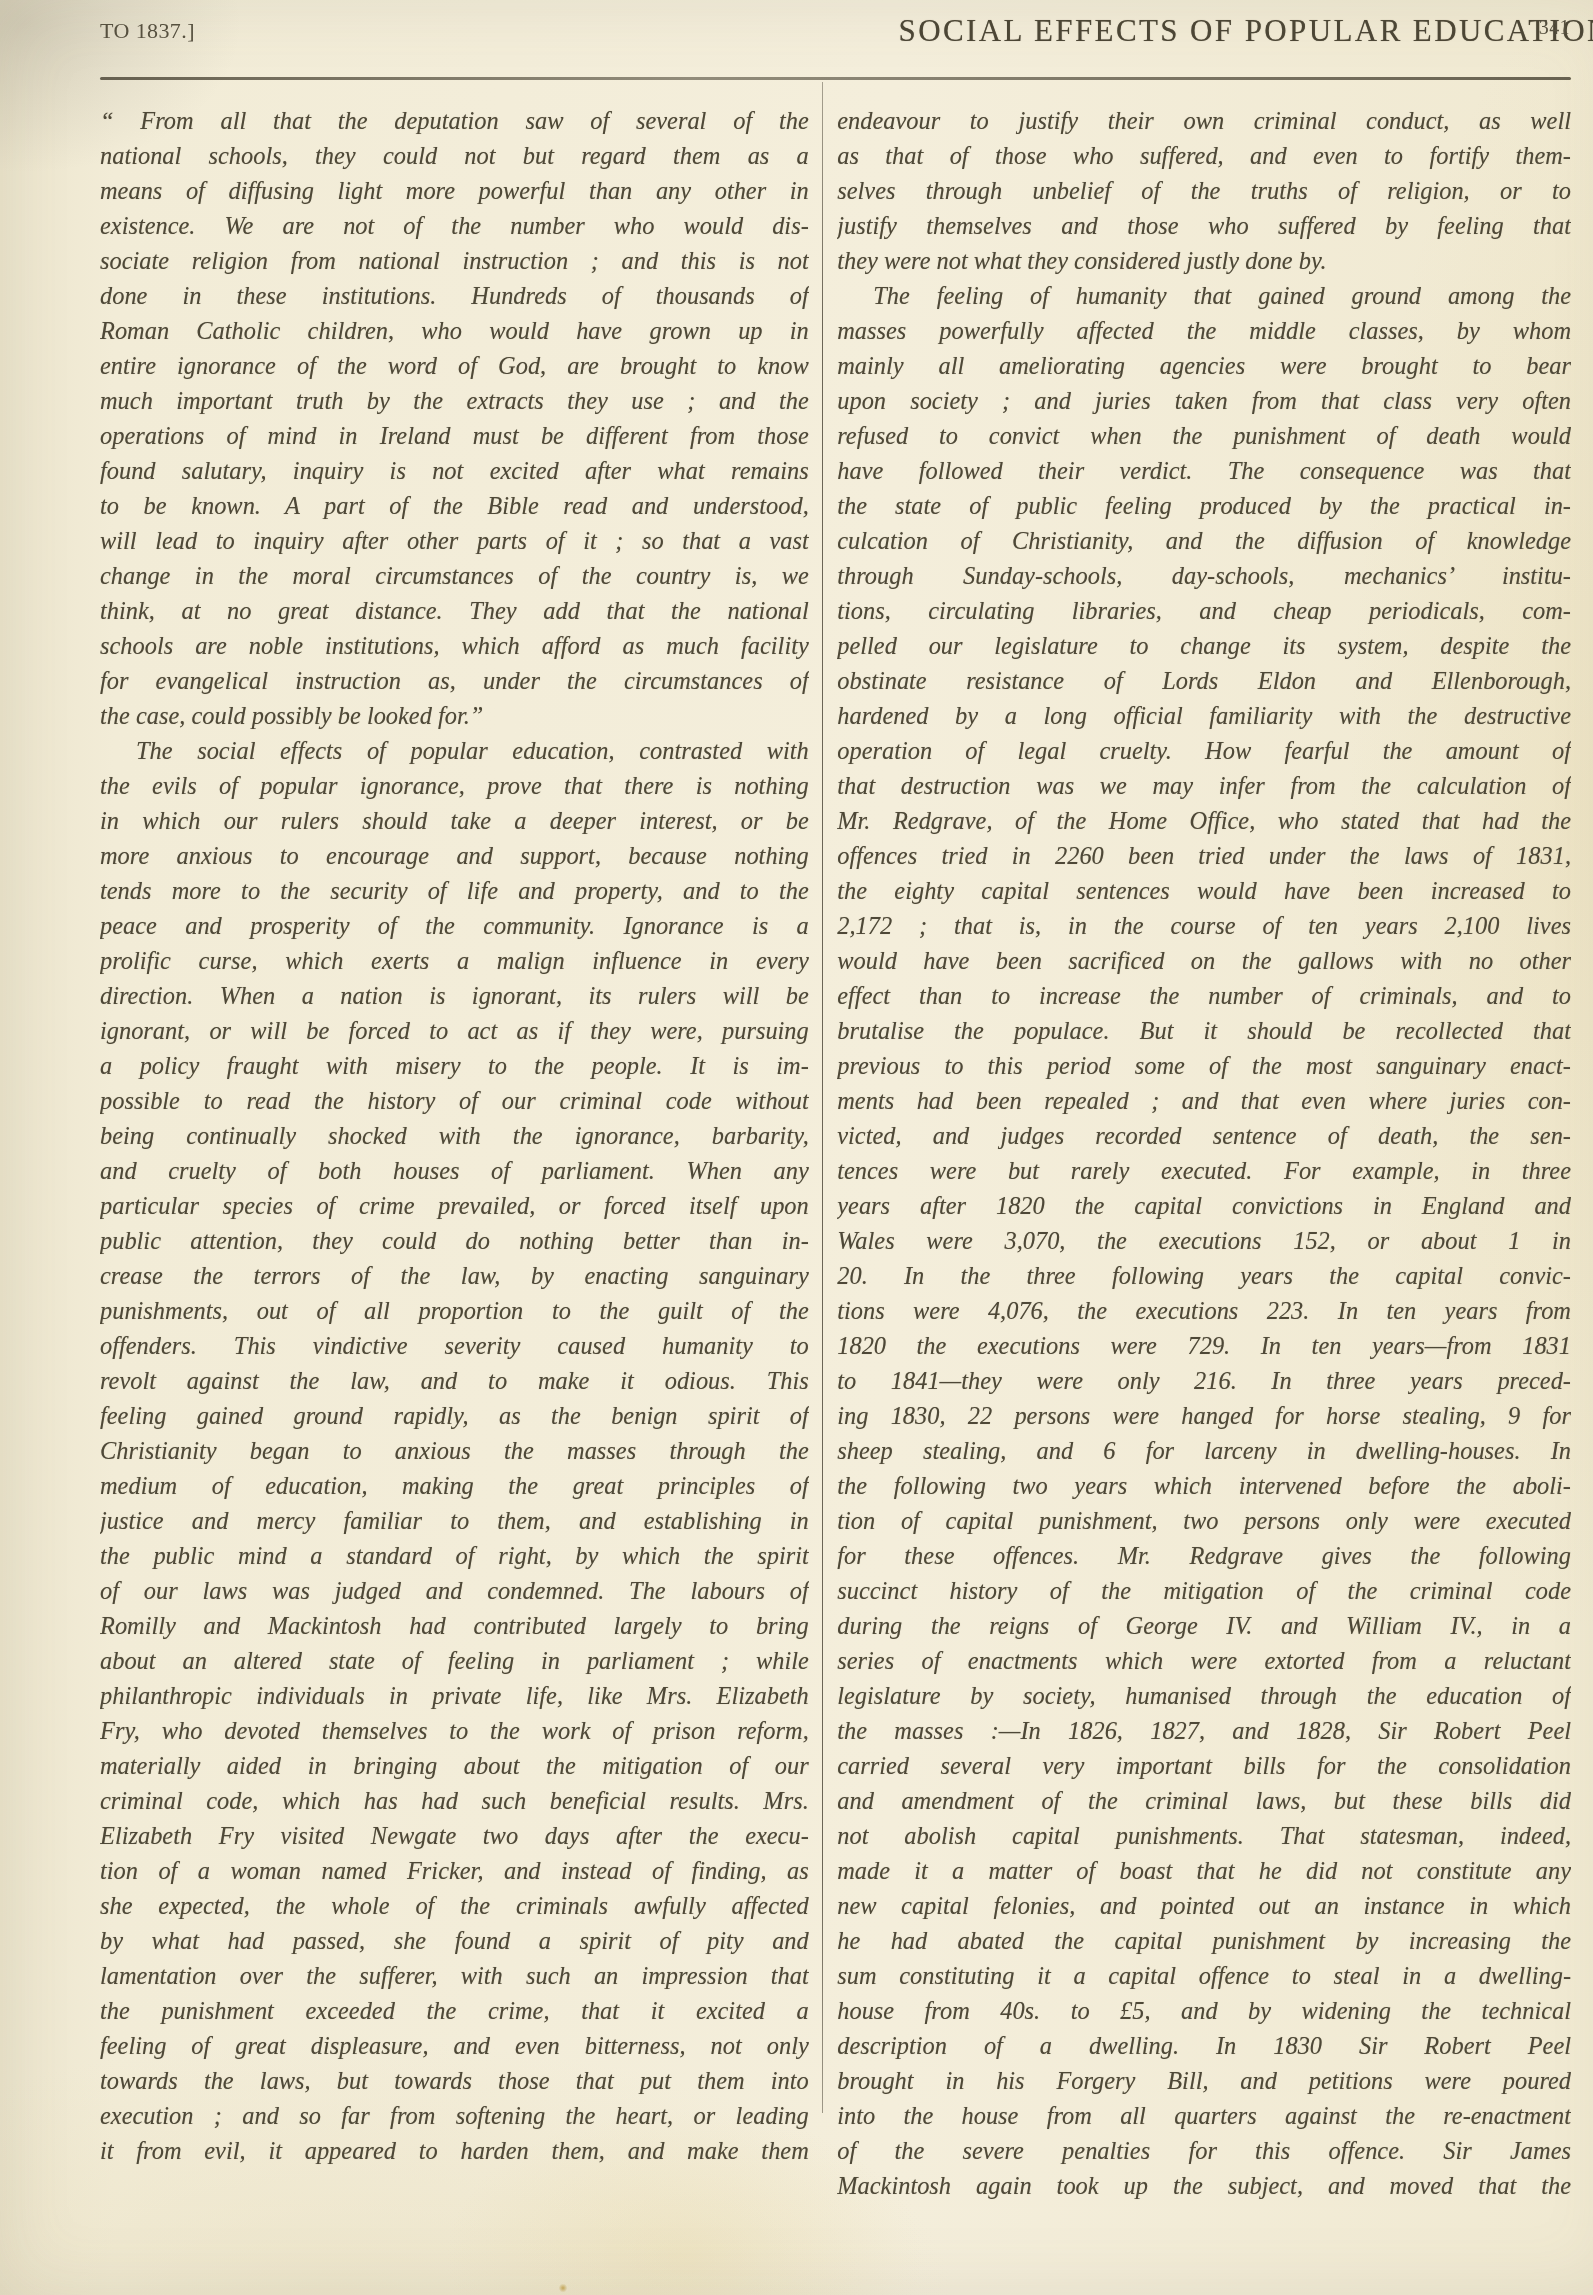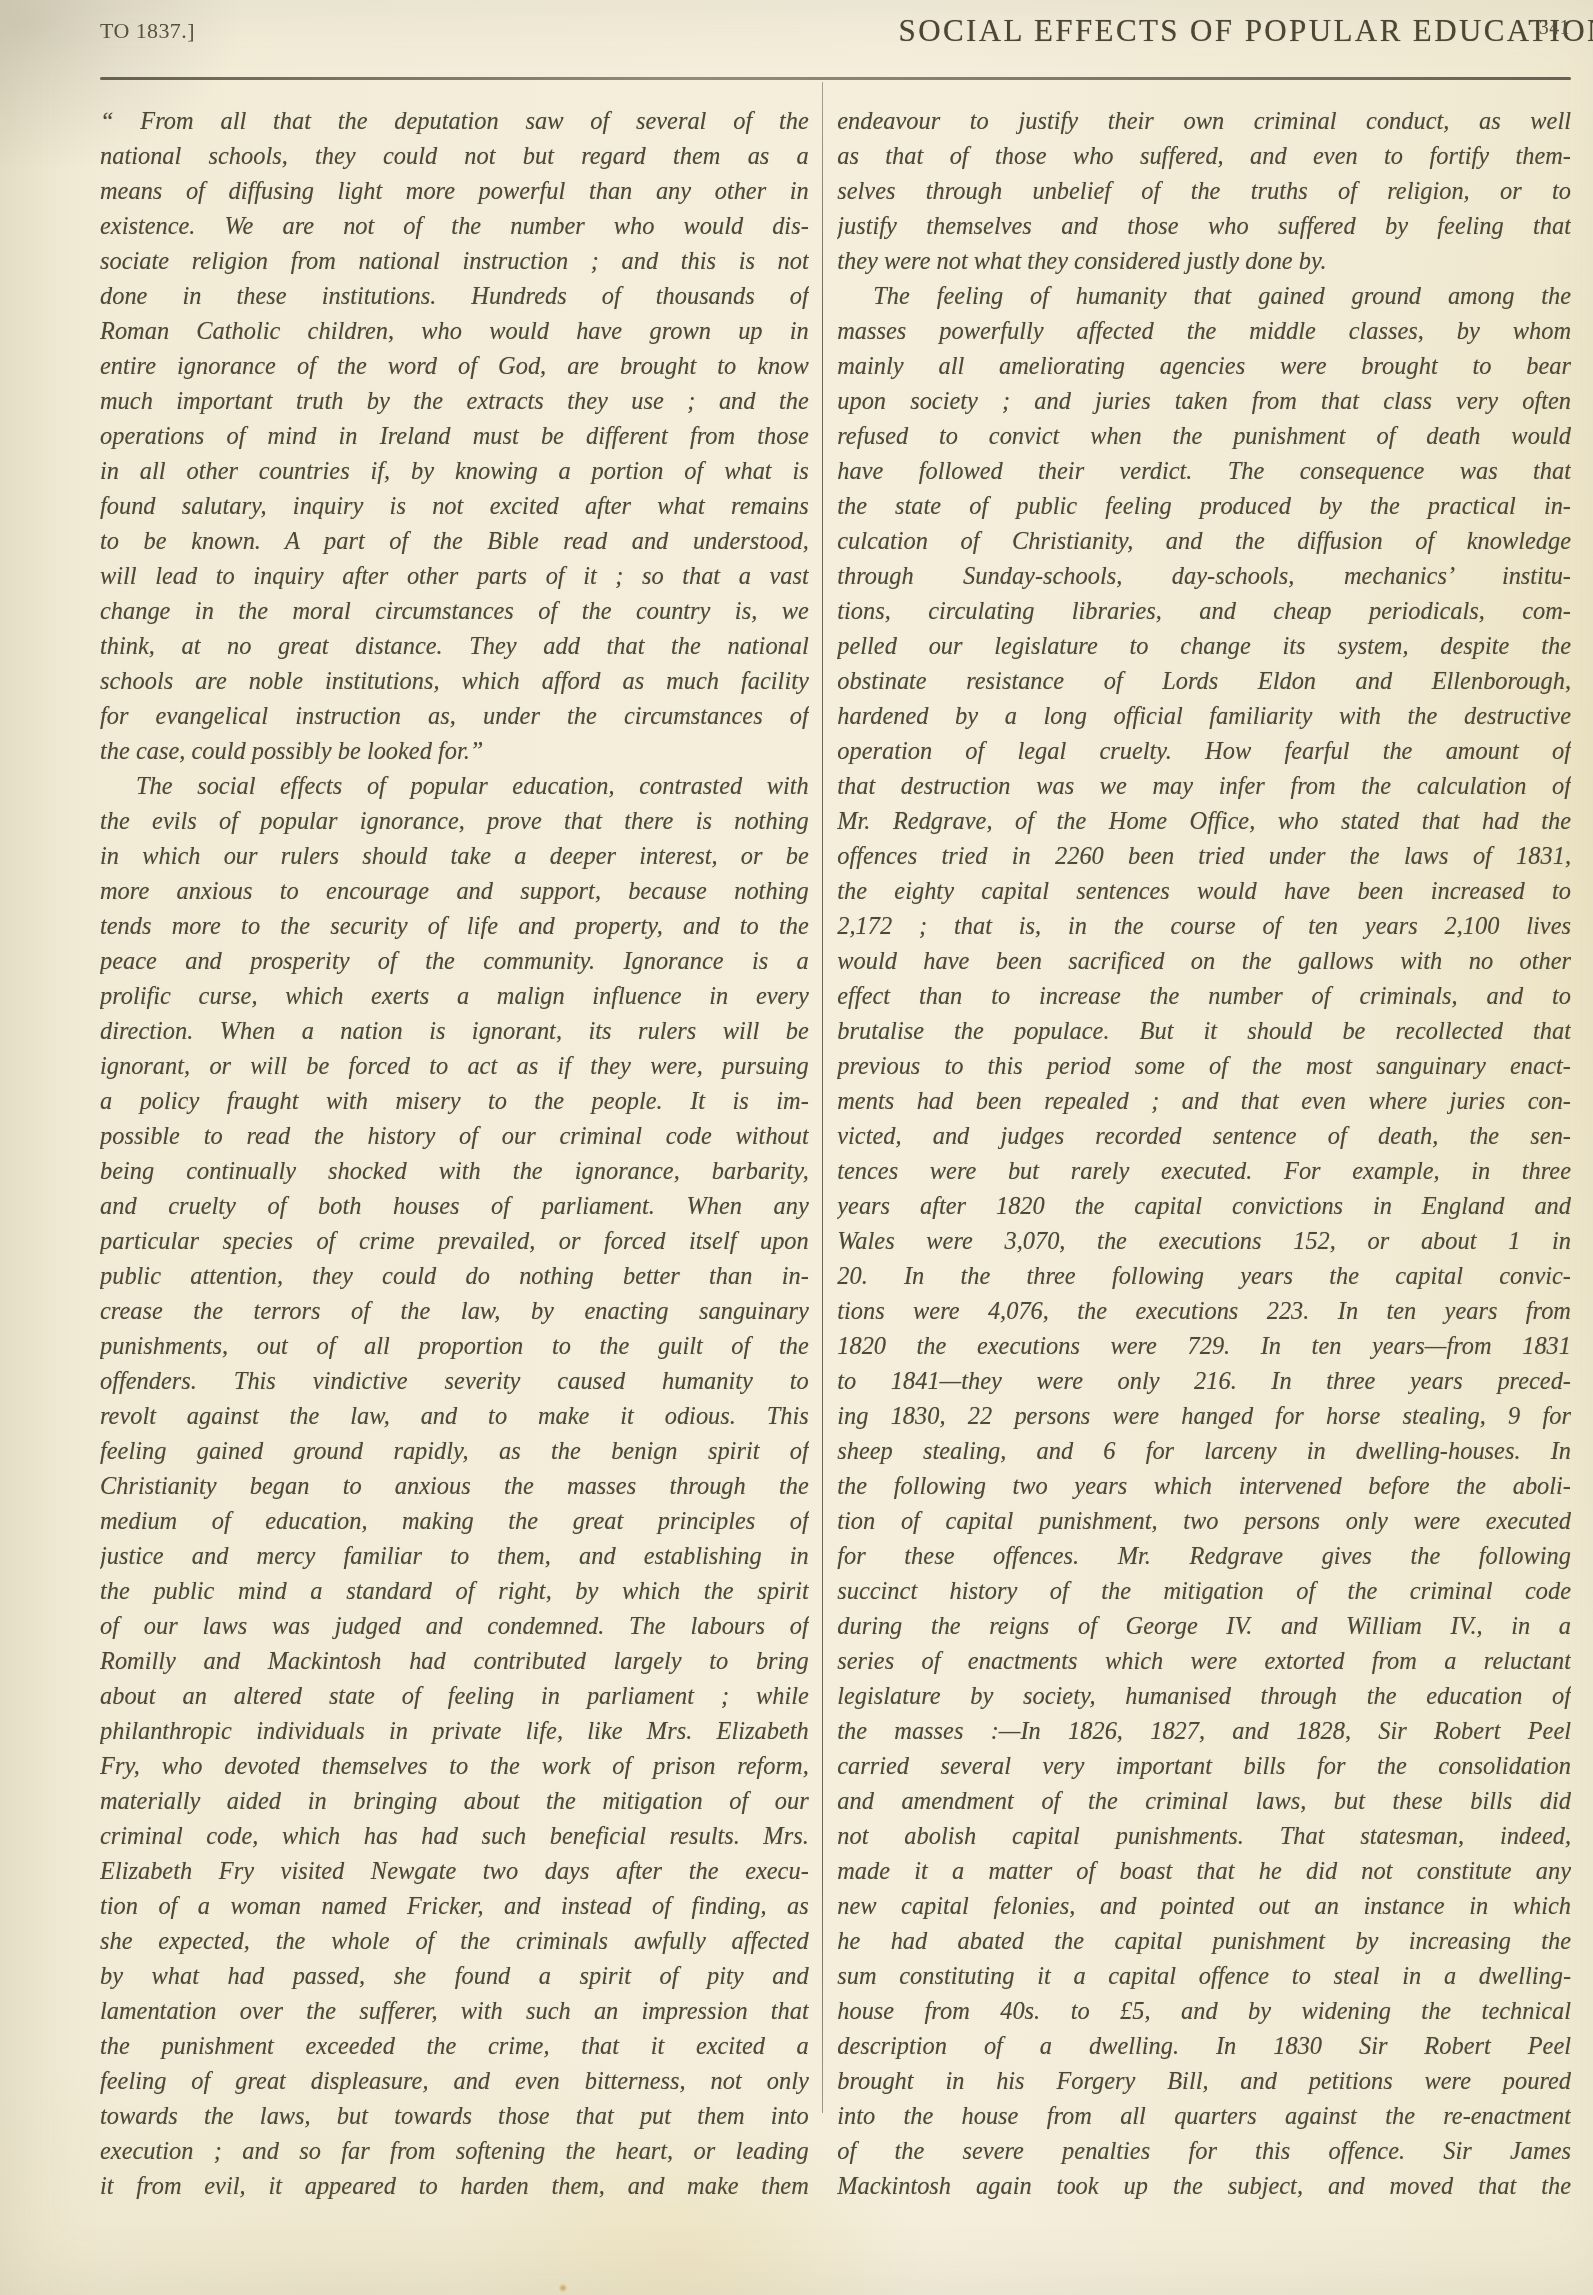--- a/index.html
+++ b/index.html
@@ -94,21 +94,20 @@
         <div class="line">“ From all that the deputation saw of several of the</div>
         <div class="line">national schools, they could not but regard them as a</div>
         <div class="line">means of diffusing light more powerful than any other in</div>
         <div class="line">existence.  We are not of the number who would dis-</div>
         <div class="line">sociate religion from national instruction ; and this is not</div>
         <div class="line">done in these institutions.  Hundreds of thousands of</div>
         <div class="line">Roman Catholic children, who would have grown up in</div>
         <div class="line">entire ignorance of the word of God, are brought to know</div>
         <div class="line">much important truth by the extracts they use ; and the</div>
         <div class="line">operations of mind in Ireland must be different from those</div>
-        <div class="line">in all other countries if, by knowing a portion of what is</div>
         <div class="line">found salutary, inquiry is not excited after what remains</div>
         <div class="line">to be known.  A part of the Bible read and understood,</div>
         <div class="line">will lead to inquiry after other parts of it ; so that a vast</div>
         <div class="line">change in the moral circumstances of the country is, we</div>
         <div class="line">think, at no great distance.  They add that the national</div>
         <div class="line">schools are noble institutions, which afford as much facility</div>
         <div class="line">for evangelical instruction as, under the circumstances of</div>
         <div class="line last">the case, could possibly be looked for.”</div>
         <div class="line indent">The social effects of popular education, contrasted with</div>
         <div class="line">the evils of popular ignorance, prove that there is nothing</div>

